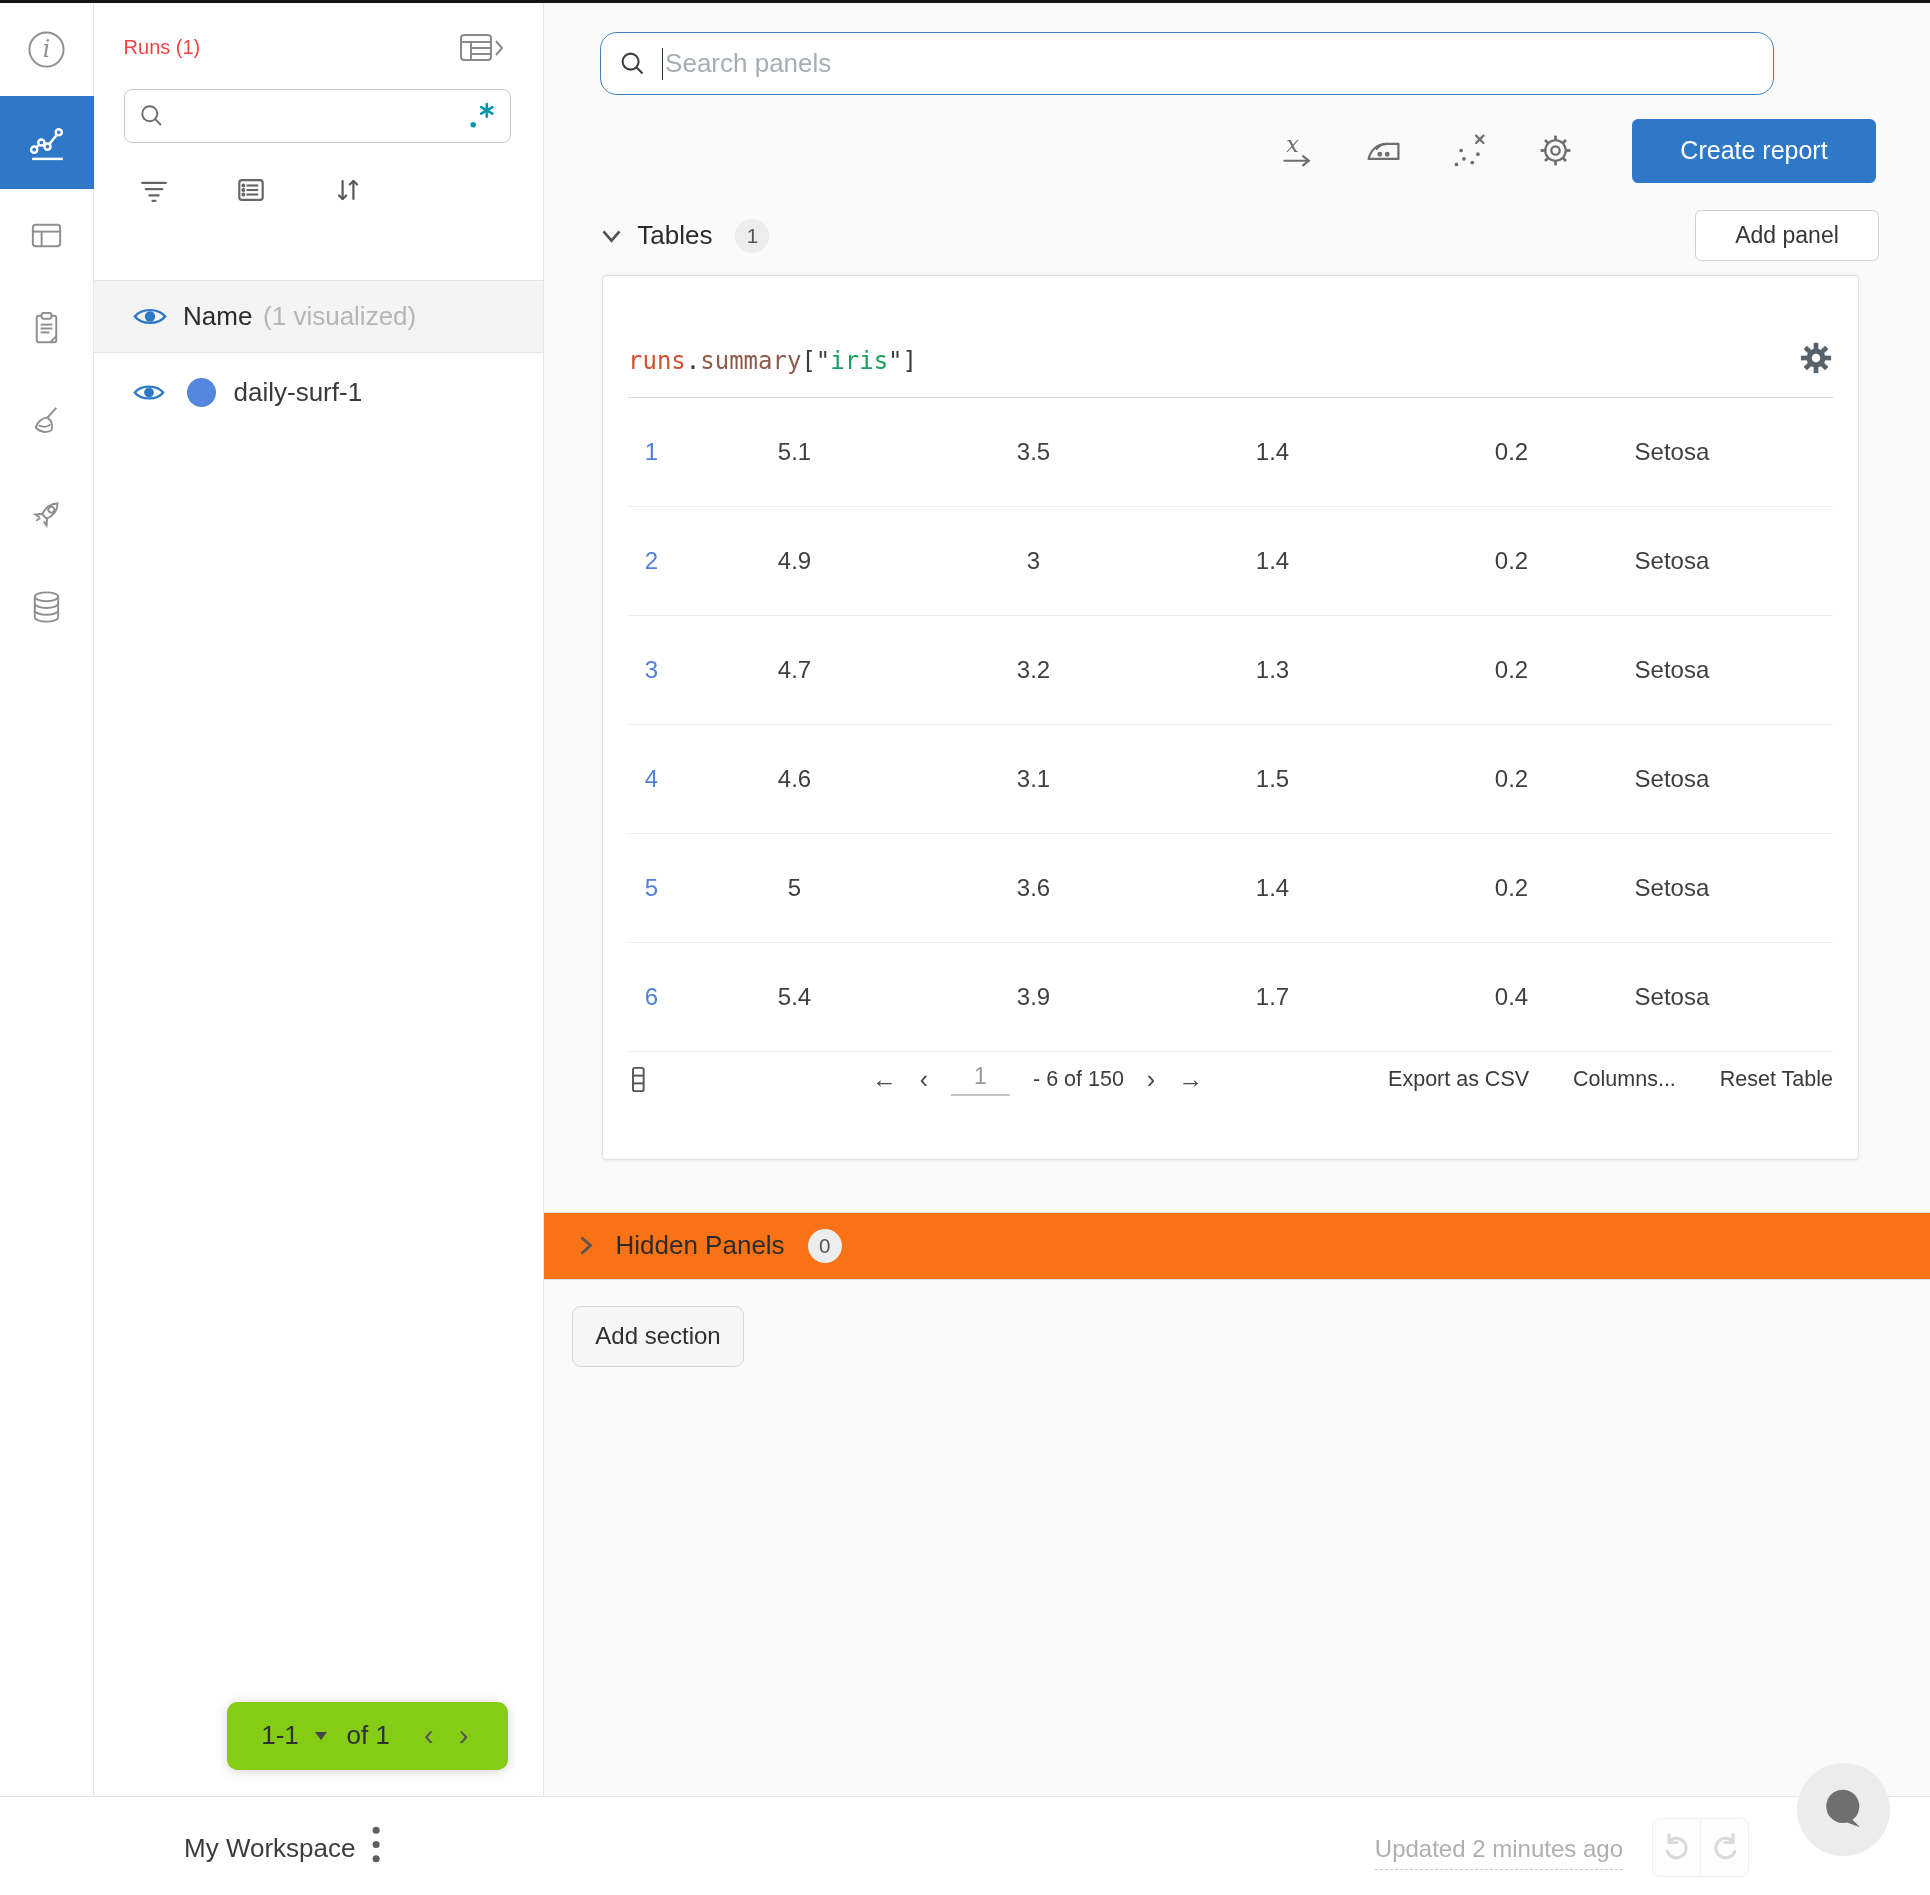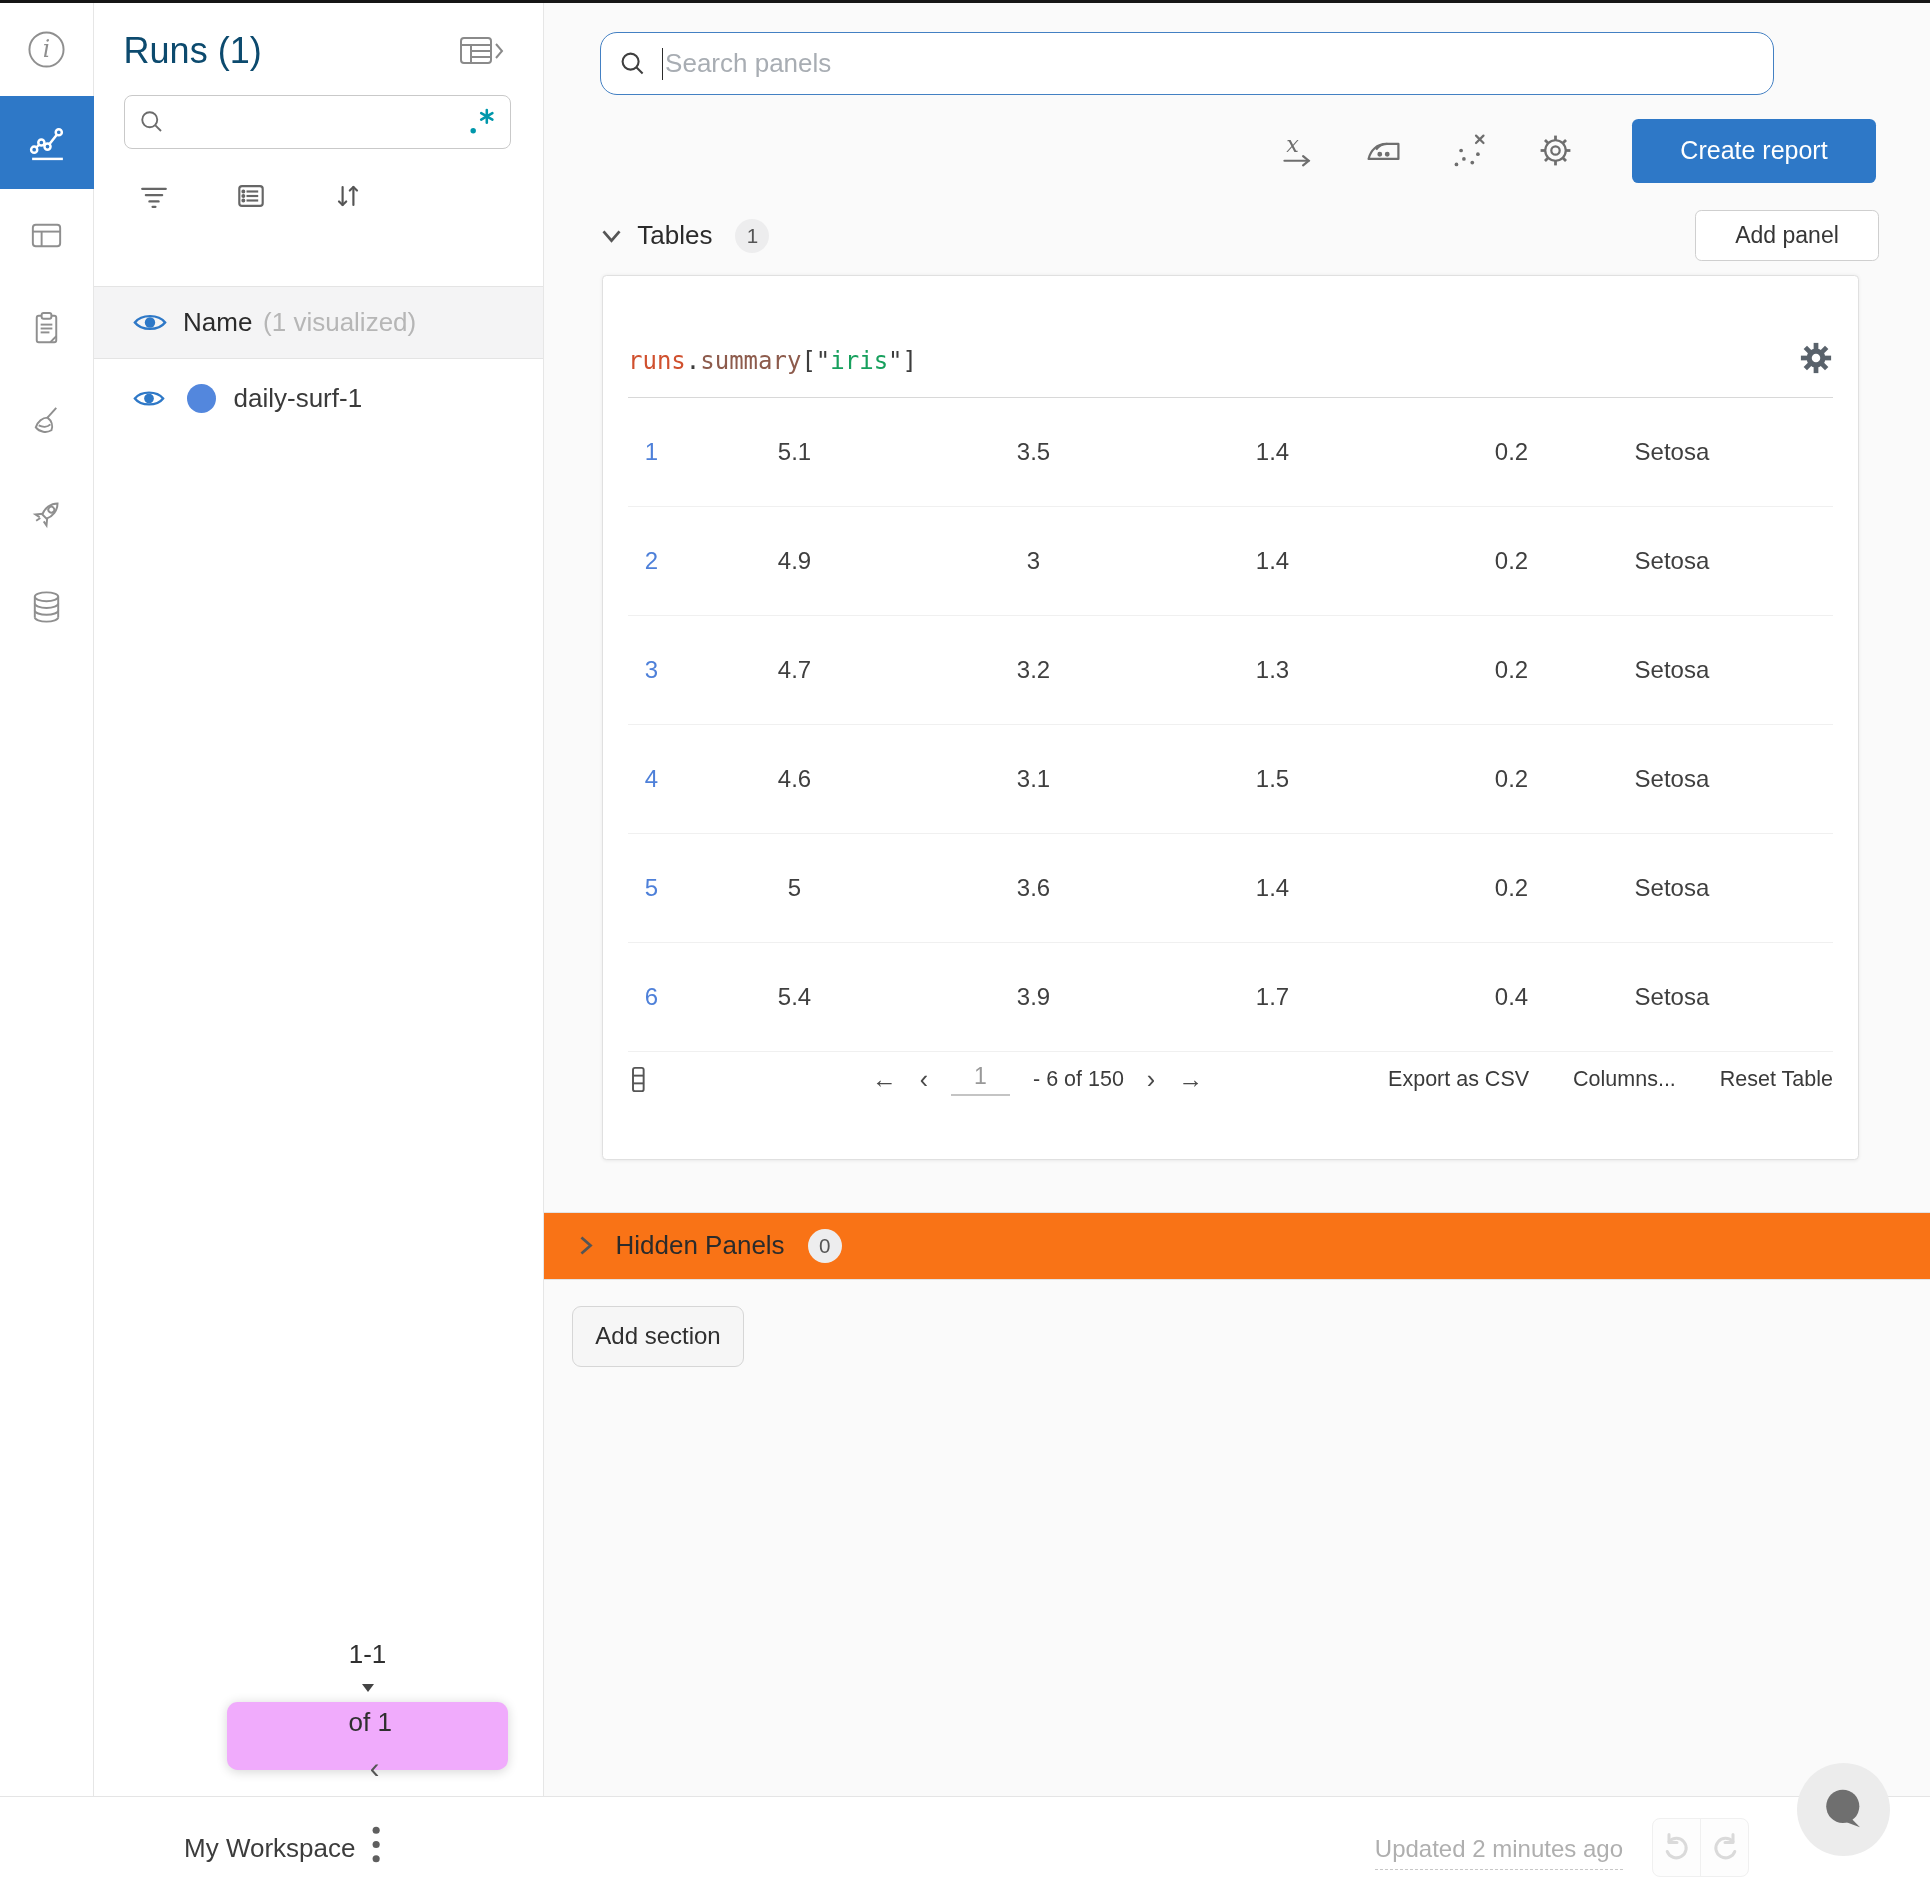--- a/index.html
+++ b/index.html
@@ -9,33 +9,33 @@
   .topstrip { position:absolute; left:0; top:0; width:1931px; height:2.7px; background:#161616; }
 
   
   .rail { position:absolute; left:0; top:2.7px; width:94px; height:1793px; background:#fff; border-right:1.8px solid #e6e6e6; }
   .rail-item { width:92px; height:93px; display:flex; align-items:center; justify-content:center; cursor:pointer; }
   .rail-item.active { background:#2e78c7; width:94px; }
 
   
   .sidebar { position:absolute; left:94px; top:2.7px; width:450px; height:1793px; background:#fff; border-right:1.8px solid #e6e6e6; }
   .sb-title-row { display:flex; align-items:center; padding:27px 36px 0 29.6px; }
-  .sb-title { font-size:36px; color:#0c4a6e; flex:1; }
+  .sb-title { font-size:20px; color:#ef4444; flex:1; }
   .sb-search { margin:23px 32px 0 29.6px; height:54px; border:1.8px solid #c9c9c9; border-radius:8px; display:flex; align-items:center; padding:0 12.5px; background:#fff; }
   .sb-search input { flex:1; border:none; outline:none; font-size:25px; color:#333; min-width:0; background:transparent; }
   .sb-tools { margin:29px 0 0 42px; display:flex; gap:61px; }
   .tool-btn { width:36px; height:36px; display:flex; align-items:center; justify-content:center; cursor:pointer; background:none; border:none; }
   .sb-list-header { margin-top:72px; height:73px; background:#f4f4f5; border-top:1.8px solid #e4e4e4; border-bottom:1.8px solid #e4e4e4; display:flex; align-items:center; padding-left:39px; }
   .sb-run-row { height:79px; display:flex; align-items:center; padding-left:39px; background:#fff; }
   .name-label { font-size:26px; color:#2b2b2b; margin-left:16px; }
   .name-annot { font-size:26px; color:#b6b6b6; margin-left:10.7px; }
   .run-dot { width:29px; height:29px; border-radius:50%; background:#5387dd; margin:0 18px 0 21.5px; }
   .run-name { font-size:26px; color:#3a3a3a; }
-  .sb-pagination { position:absolute; left:133px; top:1699px; width:281px; height:68px; background:#f0abfc; border-radius:10.7px;
-    box-shadow:0 1.8px 10.7px rgba(0,0,0,0.16); display:flex; align-items:center; justify-content:center; gap:14.3px; font-size:26px; color:#2f2f2f;flex-direction:column; }
+  .sb-pagination { position:absolute; left:133px; top:1699px; width:281px; height:68px; background:#84cc16; border-radius:10.7px;
+    box-shadow:0 1.8px 10.7px rgba(0,0,0,0.16); display:flex; align-items:center; justify-content:center; gap:14.3px; font-size:26px; color:#2f2f2f; }
   .caret-down { width:0; height:0; border-left:6.3px solid transparent; border-right:6.3px solid transparent; border-top:8px solid #444; margin-left:1.8px; }
   .pg-chev { font-size:29px; color:#555; cursor:pointer; padding:0 5.4px; }
 
   
   .main { position:absolute; left:544px; top:2.7px; width:1387px; height:1793px; background:#fafafa; }
   .search-panels { position:absolute; left:56px; top:29.6px; width:1174px; height:63px; background:#fff; border:1.8px solid #4380c3; border-radius:17px; display:flex; align-items:center; padding:0 16px; }
   .text-caret { width:1.8px; height:32px; background:#2b2b2b; margin:0 1.8px 0 12.5px; }
   .search-panels input { flex:1; border:none; outline:none; font-size:26px; color:#333; background:transparent; }
   .search-panels input::placeholder { color:#a8adb3; }
   .toolbar { position:absolute; right:55px; top:116px; display:flex; align-items:center; gap:45px; }

